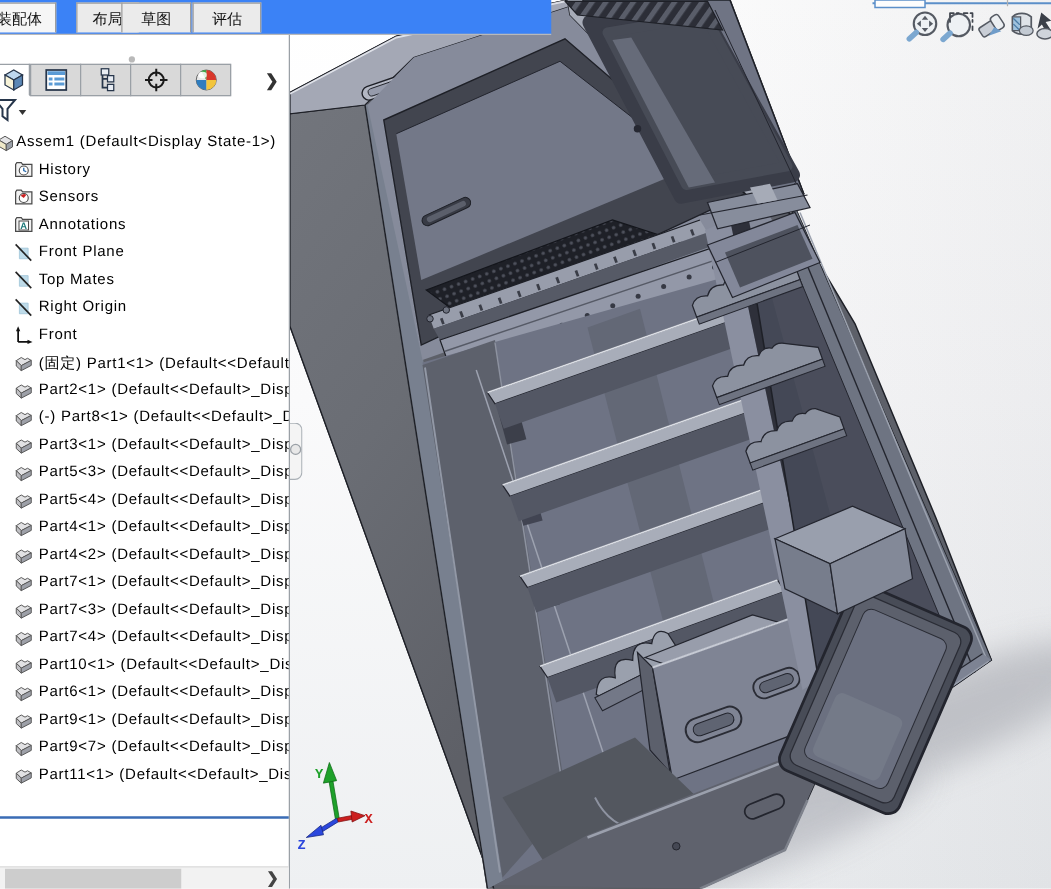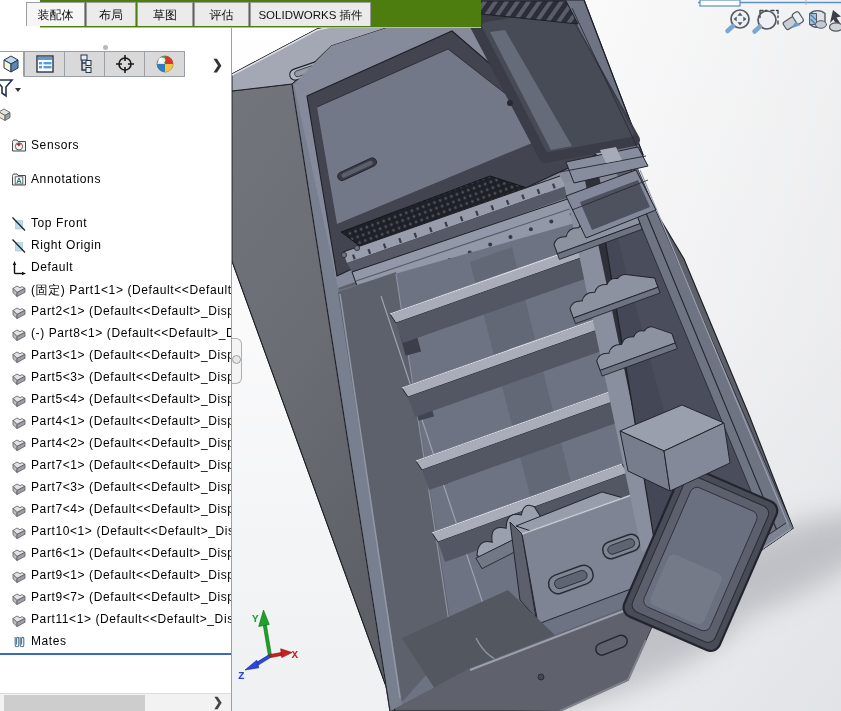--- a/index.html
+++ b/index.html
@@ -3,21 +3,21 @@
 <meta charset="utf-8">
 <style>
   html,body{margin:0;padding:0;}
   body{width:841px;height:711px;overflow:hidden;position:relative;
        font-family:"Liberation Sans",sans-serif;background:#fff;}
   .abs{position:absolute;}
   
   #viewport{left:230px;top:0;width:611px;height:711px;
     background:linear-gradient(90deg, rgba(70,75,90,0) 35%, rgba(70,75,90,0.08) 100%), linear-gradient(180deg, #ffffff 0%, #fafafb 45%, #eef0f2 100%);}
   
-  #tabbar{left:0;top:0;width:441px;height:27px;background:#4d7c0f;border-bottom:1px solid #b9b9b9; z-index:30;margin-left:40px;}
+  #tabbar{left:0;top:0;width:441px;height:27px;background:#3b82f6;border-bottom:1px solid #b9b9b9; z-index:30;}
   .tab{position:absolute;top:2px;height:24px;background:#ebebeb;border:1px solid #9d9d9d;border-bottom:none;
        font-size:12px;color:#111;text-align:center;line-height:24px;white-space:nowrap;overflow:hidden;box-sizing:border-box;}
   .tab.active{background:#f6f6f6;}
   
   #panel{left:0;top:27px;width:231px;height:684px;background:#ffffff;border-right:1px solid #9aa0a6;z-index:20;}
   .pm-cell{position:absolute;top:24px;height:26px;background:#d9d9d9;border:1px solid #9aa0a6;box-sizing:border-box;}
   .pm-cell.sel{background:#ffffff;border-bottom:1px solid #ffffff;}
   .row{position:absolute;left:0;width:231px;height:22px;white-space:nowrap;overflow:hidden;}
   .row .ic{position:absolute;top:3px;width:16px;height:16px;}
   .row .tx{position:absolute;top:3px;font-size:12px;color:#000;letter-spacing:0.6px;}
@@ -282,24 +282,23 @@
 <div style="position:absolute;left:2px;top:355px;width:7px;height:7px;border-radius:50%;border:1px solid #9aa0a6;background:#e8e8e8;"></div>
 
 <div style="position:absolute;left:2px;top:355px;width:7px;height:7px;border-radius:50%;border:1px solid #9aa0a6;background:#e8e8e8;"></div>
 
 <div style="position:absolute;left:2px;top:355px;width:7px;height:7px;border-radius:50%;border:1px solid #9aa0a6;background:#e8e8e8;"></div>
 
 <div style="position:absolute;left:2px;top:355px;width:7px;height:7px;border-radius:50%;border:1px solid #9aa0a6;background:#e8e8e8;"></div>
 
 <div class="abs" id="tabbar">
   <div class="tab active" style="left:-14px;width:59px;">装配体</div>
-  <div class="tab" style="left:46px;width:50px;">布局</div>
+  <div class="tab" style="left:61px;width:50px;">布局</div>
   <div class="tab" style="left:97px;width:56px;">草图</div>
   <div class="tab" style="left:154px;width:55px;">评估</div>
-  <div class="tab" style="left:210px;width:121px;font-size:11.5px;">SOLIDWORKS 插件</div>
 </div>
 
 <div class="abs" id="panel">
   <div style="position:absolute;left:103px;top:18px;width:5px;height:5px;border-radius:50%;background:#b9b9b9;"></div>
 
   <div class="pm-cell sel" style="left:-2px;width:26px;">
     <svg width="22" height="22" viewBox="0 0 22 22" style="margin:1px 0 0 1px">
       <polygon points="4,7 11,3 18,7 11,11" fill="#bdd7ef" stroke="#27364b" stroke-width="1"></polygon>
       <polygon points="4,7 11,11 11,19 4,15" fill="#f7f3d8" stroke="#27364b" stroke-width="1"></polygon>
       <polygon points="18,7 11,11 11,19 18,15" fill="#5b87b5" stroke="#27364b" stroke-width="1"></polygon>
@@ -345,59 +344,75 @@
   <svg width="26" height="22" viewBox="0 0 26 22" style="position:absolute;left:0;top:51px">
     <path d="M-4 2 L12 2 L6 9 L6 18 L2 15 L2 9 Z" fill="#fff" stroke="#27364b" stroke-width="1.6"></path>
     <polygon points="15,10 21,10 18,14" fill="#333"></polygon>
   </svg>
   <div class="row" style="top:76px">
       <svg class="ic" style="left:-3px" width="16" height="16" viewBox="0 0 16 16">
         <polygon points="2,6 7,3 13,6.5 8,9.5" fill="#e4e4e6" stroke="#555" stroke-width="0.8"></polygon>
         <polygon points="2,6 8,9.5 8,14.5 2,11" fill="#efe9c8" stroke="#555" stroke-width="0.8"></polygon>
         <polygon points="8,9.5 13,6.5 13,11.5 8,14.5" fill="#9aa0a8" stroke="#555" stroke-width="0.8"></polygon>
       </svg>
-    </div>
-  <div class="row" style="top:108px">
+      <span class="tx" style="left:13px">Assem1  (Default&lt;Display State-1&gt;)</span>
+    </div>
+  <div class="row" style="top:98px">
+      <svg class="ic" style="left:11px" width="16" height="16" viewBox="0 0 16 16">
+        <path d="M1.5 4.5 L1.5 13 L14.5 13 L14.5 3.5 L7 3.5 L6 2 L2.5 2 L1.5 3.5 Z" fill="#f2f2f2" stroke="#4a4a4a" stroke-width="1"></path>
+        <circle cx="8" cy="8.4" r="3.6" fill="#fff" stroke="#4a4a4a" stroke-width="0.9"></circle>
+        <path d="M8 6.2 L8 8.4 L10 9.4" fill="none" stroke="#2f6fb0" stroke-width="1.1"></path>
+      </svg>
+      <span class="tx" style="left:31px">History</span>
+    </div>
+  <div class="row" style="top:120px">
       <svg class="ic" style="left:11px" width="16" height="16" viewBox="0 0 16 16">
         <path d="M1.5 4.5 L1.5 13 L14.5 13 L14.5 3.5 L7 3.5 L6 2 L2.5 2 L1.5 3.5 Z" fill="#f2f2f2" stroke="#4a4a4a" stroke-width="1"></path>
         <circle cx="8" cy="8.4" r="3.6" fill="#fff" stroke="#4a4a4a" stroke-width="0.9"></circle>
         <path d="M8 8.4 L5.6 6.6 A3.1 3.1 0 0 1 10 5.9 Z" fill="#cc2222"></path>
       </svg>
       <span class="tx" style="left:31px">Sensors</span>
     </div>
   <div class="row" style="top:142px">
       <svg class="ic" style="left:11px" width="16" height="16" viewBox="0 0 16 16">
         <path d="M1.5 4.5 L1.5 13 L14.5 13 L14.5 3.5 L7 3.5 L6 2 L2.5 2 L1.5 3.5 Z" fill="#f2f2f2" stroke="#4a4a4a" stroke-width="1"></path>
         <rect x="4.2" y="4.8" width="7.6" height="7.2" fill="#fff" stroke="#4a4a4a" stroke-width="0.8"></rect>
         <text x="8" y="11" font-size="7.5" font-weight="bold" fill="#1d7a7a" text-anchor="middle" font-family="Liberation Sans">A</text>
       </svg>
       <span class="tx" style="left:31px">Annotations</span>
     </div>
-  <div class="row" style="top:186px">
+  <div class="row" style="top:164px">
       <svg class="ic" style="left:11px" width="16" height="16" viewBox="0 0 16 16">
         <polygon points="4.5,4.5 11.5,4.5 11.5,13 4.5,13" fill="#a9cfe2" opacity="0.75" stroke="#7aaec8" stroke-width="0.6"></polygon>
         <path d="M1.5 1.5 L14 14.5" stroke="#222" stroke-width="1.3"></path>
       </svg>
-      <span class="tx" style="left:31px">Top Front</span>
+      <span class="tx" style="left:31px">Front Plane</span>
+    </div>
+  <div class="row" style="top:186px">
+      <svg class="ic" style="left:11px" width="16" height="16" viewBox="0 0 16 16">
+        <polygon points="4.5,4.5 11.5,4.5 11.5,13 4.5,13" fill="#a9cfe2" opacity="0.75" stroke="#7aaec8" stroke-width="0.6"></polygon>
+        <path d="M1.5 1.5 L14 14.5" stroke="#222" stroke-width="1.3"></path>
+      </svg>
+      <span class="tx" style="left:31px">Top Mates</span>
     </div>
   <div class="row" style="top:208px">
       <svg class="ic" style="left:11px" width="16" height="16" viewBox="0 0 16 16">
         <polygon points="4.5,4.5 11.5,4.5 11.5,13 4.5,13" fill="#a9cfe2" opacity="0.75" stroke="#7aaec8" stroke-width="0.6"></polygon>
         <path d="M1.5 1.5 L14 14.5" stroke="#222" stroke-width="1.3"></path>
       </svg>
       <span class="tx" style="left:31px">Right Origin</span>
     </div>
   <div class="row" style="top:230px">
       <svg class="ic" style="left:11px" width="16" height="16" viewBox="0 0 16 16">
         <path d="M3.5 13.5 L3.5 4" stroke="#111" stroke-width="1.4"></path>
         <polygon points="3.5,1 1.8,5 5.2,5" fill="#111"></polygon>
         <path d="M3.5 13.5 L12 13.5" stroke="#111" stroke-width="1.4"></path>
         <polygon points="15,13.5 11,11.8 11,15.2" fill="#111"></polygon>
       </svg>
-      <span class="tx" style="left:31px">Default</span>
+      <span class="tx" style="left:31px">Front</span>
     </div>
   <div class="row" style="top:252px">
       <svg class="ic" style="left:11px" width="16" height="16" viewBox="0 0 16 16">
         <polygon points="2,6.5 6,4 9,5.7 11,4.6 14,6.3 6,10.5" fill="#e2e2e4" stroke="#5a5a5a" stroke-width="0.8"></polygon>
         <polygon points="2,6.5 6,10.5 6,14.5 2,10.8" fill="#c0c0c4" stroke="#5a5a5a" stroke-width="0.8"></polygon>
         <polygon points="6,10.5 14,6.3 14,10.3 6,14.5" fill="#9da0a8" stroke="#5a5a5a" stroke-width="0.8"></polygon>
       </svg>
       <span class="tx" style="left:31px">(固定) Part1&lt;1&gt; (Default&lt;&lt;Default&gt;_Displ</span>
     </div>
   <div class="row" style="top:274px">
@@ -512,27 +527,20 @@
       </svg>
       <span class="tx" style="left:31px">Part9&lt;7&gt; (Default&lt;&lt;Default&gt;_Display St</span>
     </div>
   <div class="row" style="top:582px">
       <svg class="ic" style="left:11px" width="16" height="16" viewBox="0 0 16 16">
         <polygon points="2,6.5 6,4 9,5.7 11,4.6 14,6.3 6,10.5" fill="#e2e2e4" stroke="#5a5a5a" stroke-width="0.8"></polygon>
         <polygon points="2,6.5 6,10.5 6,14.5 2,10.8" fill="#c0c0c4" stroke="#5a5a5a" stroke-width="0.8"></polygon>
         <polygon points="6,10.5 14,6.3 14,10.3 6,14.5" fill="#9da0a8" stroke="#5a5a5a" stroke-width="0.8"></polygon>
       </svg>
       <span class="tx" style="left:31px">Part11&lt;1&gt; (Default&lt;&lt;Default&gt;_Display S</span>
-    </div>
-  <div class="row" style="top:604px">
-      <svg class="ic" style="left:11px" width="16" height="16" viewBox="0 0 16 16">
-        <path d="M4.2 3 L4.2 11 A1.8 1.8 0 0 0 7.8 11 L7.8 4.5 A1.1 1.1 0 0 0 5.6 4.5 L5.6 10.5" fill="none" stroke="#4a7396" stroke-width="1.1"></path>
-        <path d="M9.2 3 L9.2 11 A1.8 1.8 0 0 0 12.8 11 L12.8 4.5 A1.1 1.1 0 0 0 10.6 4.5 L10.6 10.5" fill="none" stroke="#4a7396" stroke-width="1.1"></path>
-      </svg>
-      <span class="tx" style="left:31px">Mates</span>
     </div>
   <div style="position:absolute;left:0;top:626px;width:231px;height:2px;background:#3a6cb5;"></div>
 
   <div style="position:absolute;left:0;top:666px;width:231px;height:18px;background:#f2f2f2;border-top:1px solid #dcdcdc;">
     <div style="position:absolute;left:4px;top:1px;width:141px;height:16px;background:#cdcdcd;"></div>
     <div style="position:absolute;left:213px;top:1px;color:#444;font-size:12px;font-weight:bold;">❯</div>
   </div>
 </div>
 
 </body></html>

